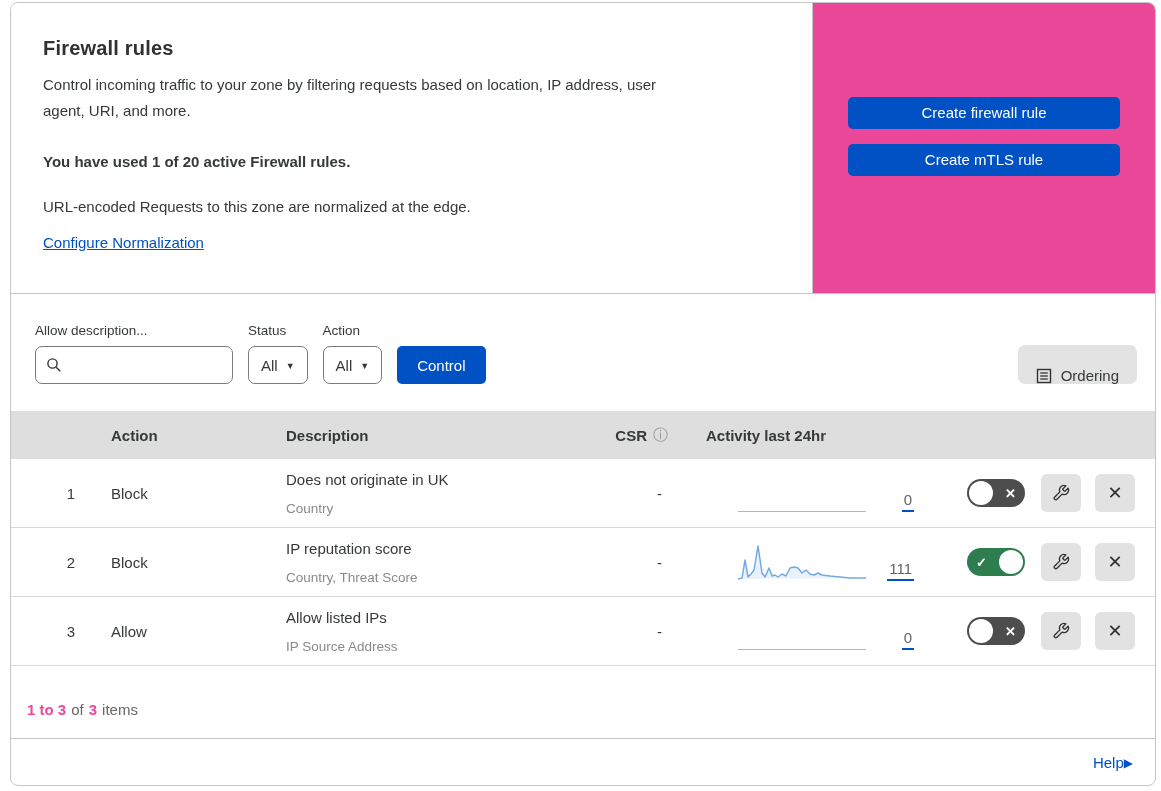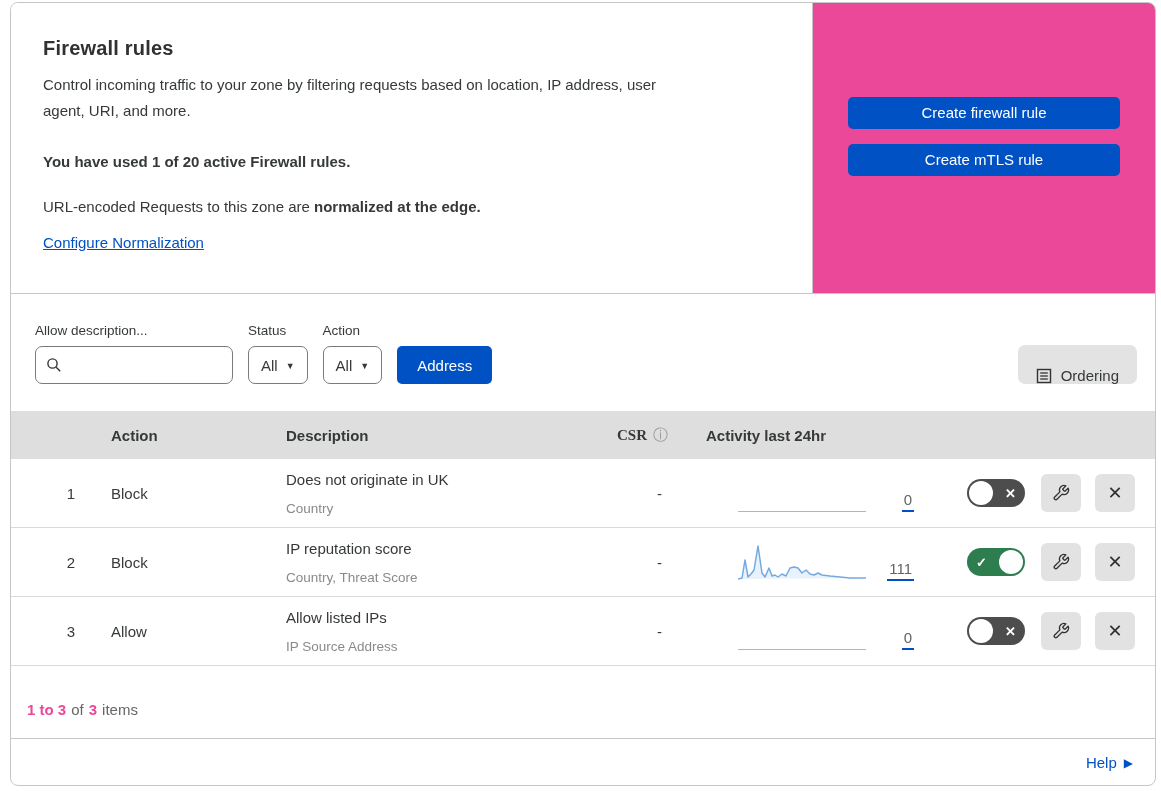--- a/index.html
+++ b/index.html
@@ -13,21 +13,21 @@
   }
 
   
   .header-row { display: flex; height: 291px; border-bottom: 1px solid #c6c6c6; }
   .header-left { flex: 0 0 802px; background: #fff; border-right: 1px solid #c6c6c6;
     padding: 34px 26px 0 32px; }
   .header-left h1 { font-size: 20px; font-weight: 700; color: #313131; letter-spacing: .2px; }
   .header-desc { font-size: 15px; line-height: 1.75; margin-top: 12px; max-width: 650px; color: #36393a; }
   .header-usage { font-size: 15px; font-weight: 700; margin-top: 28px; }
   .header-norm { font-size: 15px; margin-top: 28px; }
-  .header-norm b { font-weight: 700; }
+  .header-norm b { font-weight: 400; }
   .header-link { display: inline-block; margin-top: 19px; font-size: 15px;
     color: #0051c3; text-decoration: underline; cursor: pointer; }
 
   .header-right { flex: 1; background: #ec4899; display: flex; flex-direction: column;
     justify-content: center; align-items: center; gap: 15px; padding-bottom: 24px; }
   .blue-btn { width: 272px; height: 32px; background: #0051c3; color: #fff;
     font-size: 15px; font-family: inherit; border: none; border-radius: 5px; cursor: pointer;
     display: flex; align-items: center; justify-content: center; }
 
   
@@ -55,21 +55,21 @@
   .thead { height: 48px; background: #dedede; align-items: center;
     font-size: 15px; font-weight: 700; color: #36393a; }
   .trow { height: 69px; border-bottom: 1px solid #d9d9d9; align-items: center; font-size: 15px; }
   .c-num { text-align: right; padding-right: 26px; color: #36393a; }
   .c-action { padding-left: 10px; }
   .c-desc { padding-left: 10px; }
   .c-desc .desc-title { font-size: 15px; color: #36393a; }
   .c-desc .desc-criteria { font-size: 13.5px; color: #8a8a8a; margin-top: 13px; }
   .c-csr { text-align: right; padding-right: 14px; color: #36393a; }
   .c-csr-head { text-align: right; padding-right: 8px; display: flex; justify-content: flex-end;
-    align-items: center; gap: 6px; font-family: Liberation Serif, serif; }
+    align-items: center; gap: 6px; }
   .info-icon { color: #9a9a9a; font-size: 15px; font-weight: 400; }
   .c-activity-head { padding-left: 30px; }
   .c-activity { padding-left: 62px; padding-right: 12px; display: flex;
     align-items: flex-end; gap: 10px; }
   .spark-box { width: 128px; height: 38px; position: relative; }
   .flat-line { width: 128px; border-bottom: 1px solid #b5b5b5; height: 37px; }
   .activity-count { flex: 1; text-align: right; }
   .activity-count span { display: inline-block; color: #636363; font-size: 15px;
     border-bottom: 2px solid #0051c3; padding: 0 2px 2px; cursor: pointer; }
   .c-controls { display: flex; justify-content: flex-end; align-items: center;
@@ -95,21 +95,21 @@
 
   
   .items-footer { height: 73px; display: flex; align-items: flex-end;
     padding: 0 0 20px 16px; font-size: 15px; border-bottom: 1px solid #c6c6c6; }
   .items-footer .b { font-weight: 700; color: #ec4899; }
   .items-footer .g { color: #666; }
   .items-footer span { margin-right: 5px; }
   .help-row { height: 47px; display: flex; align-items: center; justify-content: flex-end;
     padding-right: 22px; }
   .help-link { color: #0051c3; font-size: 15px; display: flex; align-items: center;
-    gap: 7px; cursor: pointer; }
+    cursor: pointer; }
   .help-arrow { font-size: 12px; }
 </style>
 </head>
 <body>
 
 <div class="main-card">
 
   <div class="header-row">
     <div class="header-left">
       <h1>Firewall rules</h1>
@@ -144,21 +144,21 @@
         <span class="caret">▼</span>
       </div>
     </div>
     <div class="filter-group">
       <label class="filter-label">Action</label>
       <div class="dropdown">
         <span>All</span>
         <span class="caret">▼</span>
       </div>
     </div>
-    <button class="search-btn">Address</button>
+    <button class="search-btn">Control</button>
     <div class="toolbar-spacer"></div>
     <button class="ordering-btn">
       <span style="display:flex;">
         <svg width="16" height="16" viewBox="0 0 16 16">
             <rect x="1.5" y="1.5" width="13" height="13" fill="none" stroke="#333" stroke-width="1.4"></rect>
             <line x1="4.2" y1="5" x2="11.8" y2="5" stroke="#333" stroke-width="1.3"></line>
             <line x1="4.2" y1="8" x2="11.8" y2="8" stroke="#333" stroke-width="1.3"></line>
             <line x1="4.2" y1="11" x2="11.8" y2="11" stroke="#333" stroke-width="1.3"></line>
           </svg>
       </span>

